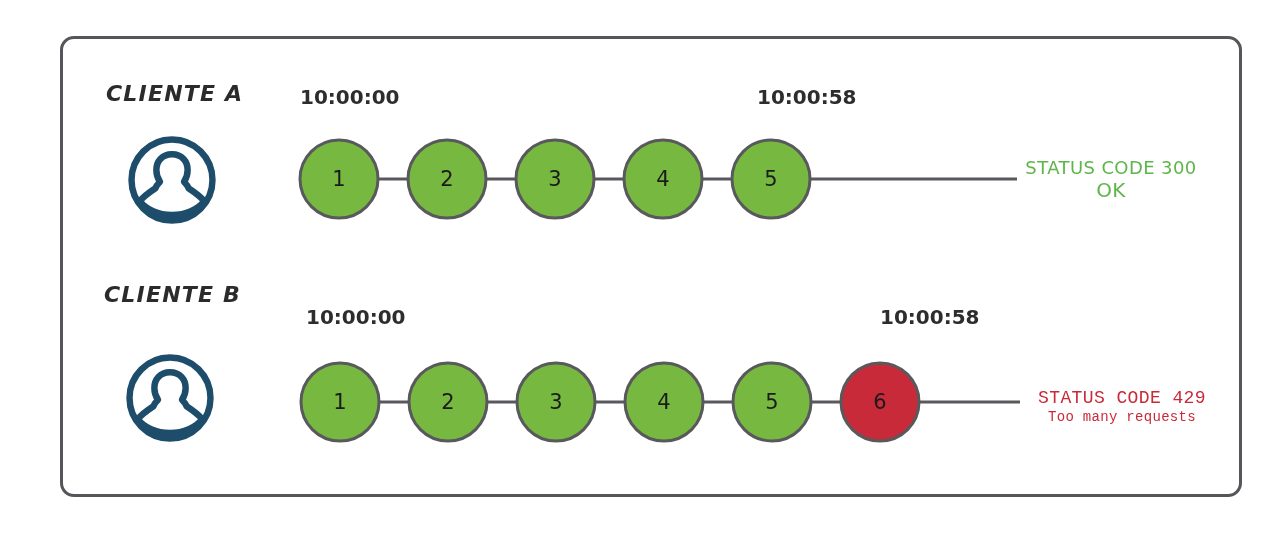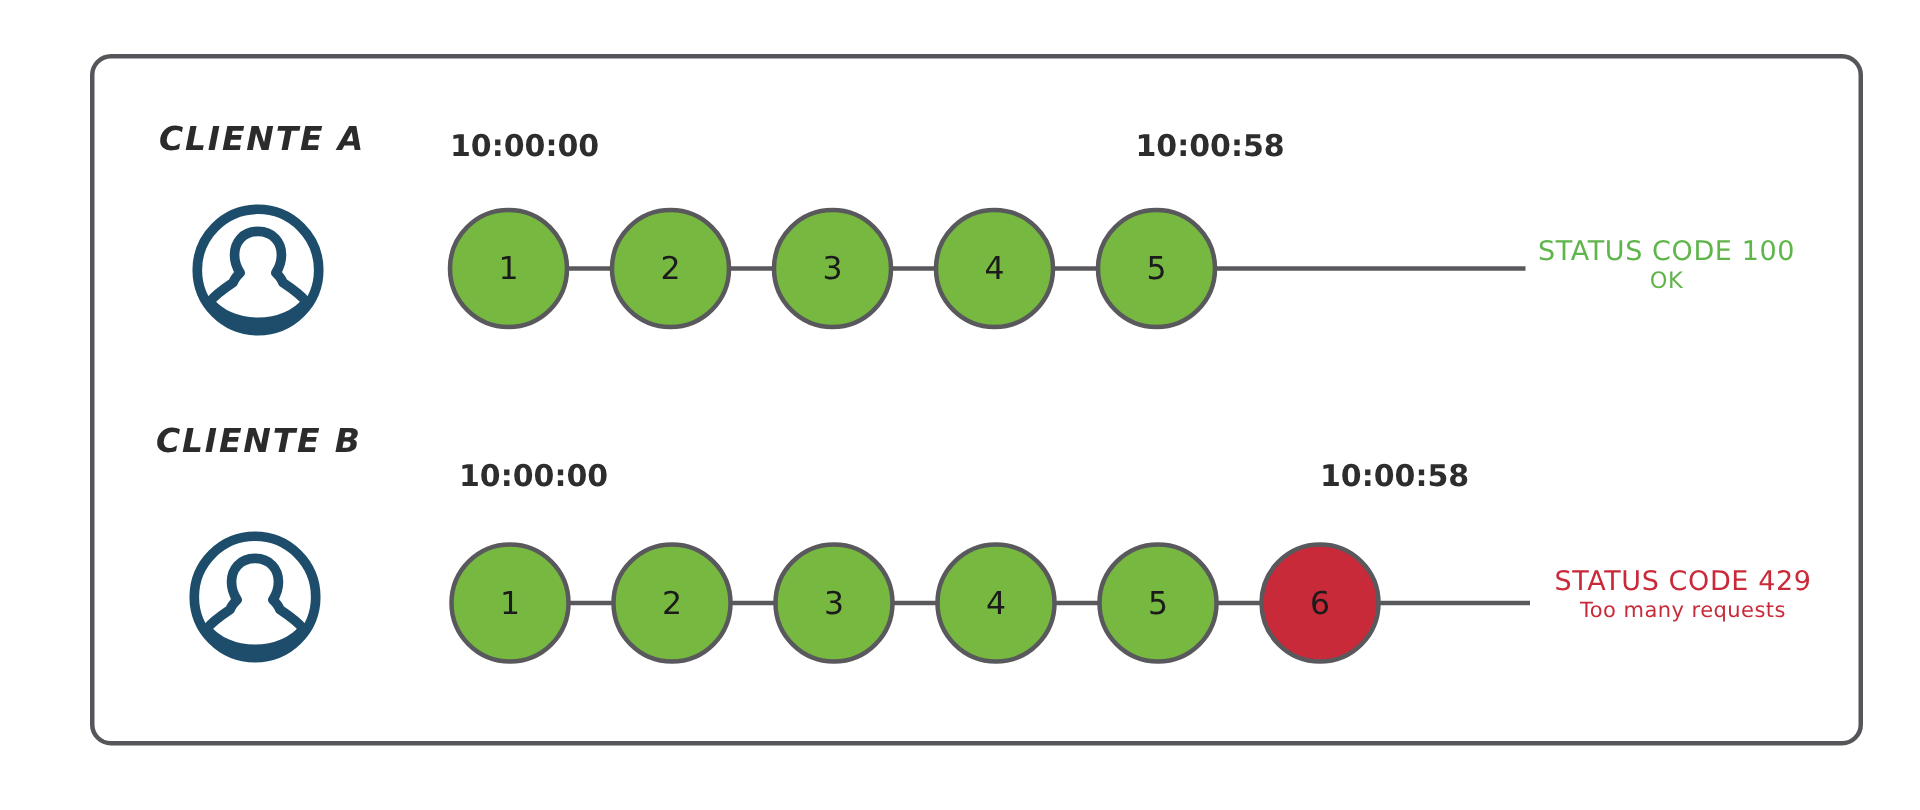--- a/index.html
+++ b/index.html
@@ -88,21 +88,21 @@
     line-height: 1.15;
   }
   .status .line1 {
     display: block;
     font-size: 18px;
     font-weight: 400;
     letter-spacing: 0.4px;
   }
   .status .line2 {
     display: block;
-    font-size: 15px;
+    font-size: 20px;
     font-weight: 400;
     letter-spacing: 0.3px;
   }
   .status.ok   { color: #5fb54a; }
   .status.err  { color: #c92a39; }
   .status.err .line2 { font-size: 14px; }
 </style>
 </head>
 <body>
 
@@ -121,42 +121,42 @@
                C81 68 74 63 68 59 C67 56 65 54 63 52
                C65 49 67 45 67 39 C67 30 61 22 50 22 Z" fill="none" stroke="#1d4d6b" stroke-width="7" stroke-linejoin="round"></path>
     </svg>
   </div>
 
   <div class="timestamp" style="left:300px; top:85px;">10:00:00</div>
 
   <div class="timestamp" style="left:757px; top:85px;">10:00:58</div>
 
   <div class="status ok" style="left:1022px; top:158px; width:178px;">
-    <span class="line1">STATUS CODE 100</span>
+    <span class="line1">STATUS CODE 300</span>
     <span class="line2">OK</span>
   </div>
 
   <div class="client-label" style="left:104px; top:282px;">CLIENTE B</div>
 
   <div class="avatar" style="left:124px; top:352px;">
     <svg viewBox="0 0 100 100" aria-hidden="true">
       <circle cx="50" cy="50" r="44" fill="none" stroke="#1d4d6b" stroke-width="7"></circle>
       <path d="M50 22 C39 22 33 30 33 39 C33 45 35 49 37 52 C35 54 33 56 32 59
                C26 63 19 68 15 73
                C22 82 35 88 50 88 C65 88 78 82 85 73
                C81 68 74 63 68 59 C67 56 65 54 63 52
                C65 49 67 45 67 39 C67 30 61 22 50 22 Z" fill="none" stroke="#1d4d6b" stroke-width="7" stroke-linejoin="round"></path>
     </svg>
   </div>
 
   <div class="timestamp" style="left:306px; top:305px;">10:00:00</div>
 
   <div class="timestamp" style="left:880px; top:305px;">10:00:58</div>
 
-  <div class="status err" style="left:1022px; top:378px; width:200px;">
+  <div class="status err" style="left:1022px; top:388px; width:200px;font-family:Liberation Mono, monospace;">
     <span class="line1">STATUS CODE 429</span>
     <span class="line2">Too many requests</span>
   </div>
 
   <svg class="chain" id="chain-layer" viewBox="0 0 1280 540">
       <g>
         <line x1="378" y1="179" x2="408" y2="179" stroke="#59595d" stroke-width="3"></line>
         <line x1="486" y1="179" x2="516" y2="179" stroke="#59595d" stroke-width="3"></line>
         <line x1="594" y1="179" x2="624" y2="179" stroke="#59595d" stroke-width="3"></line>
         <line x1="702" y1="179" x2="732" y2="179" stroke="#59595d" stroke-width="3"></line>

